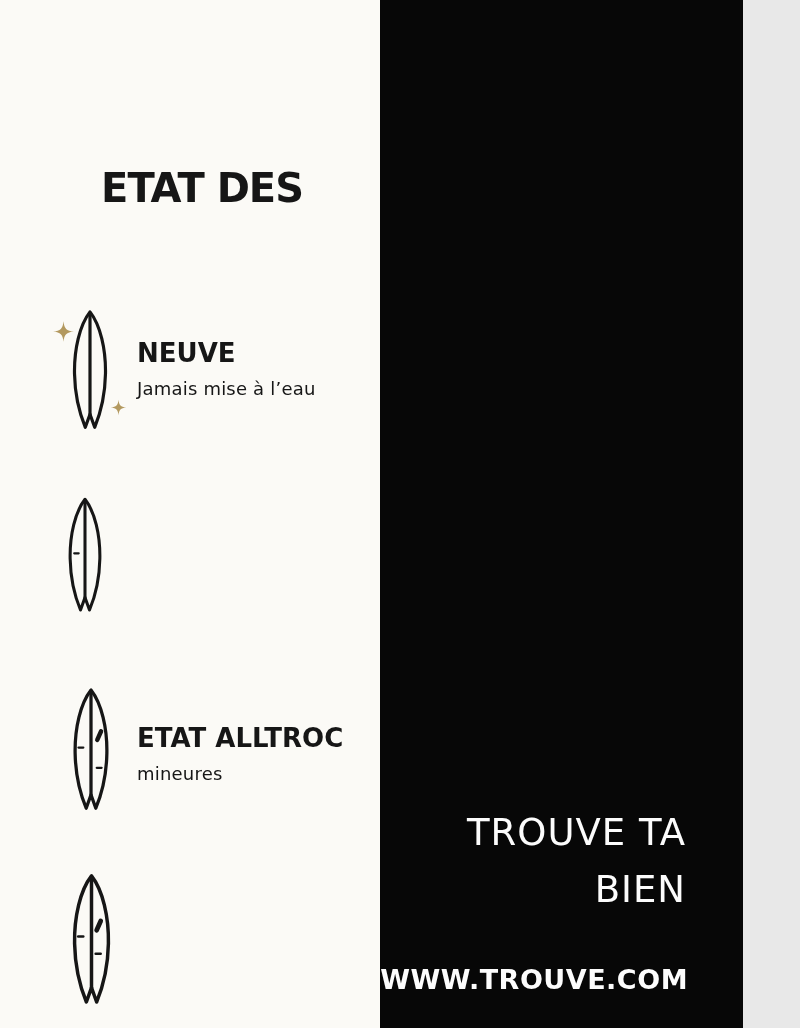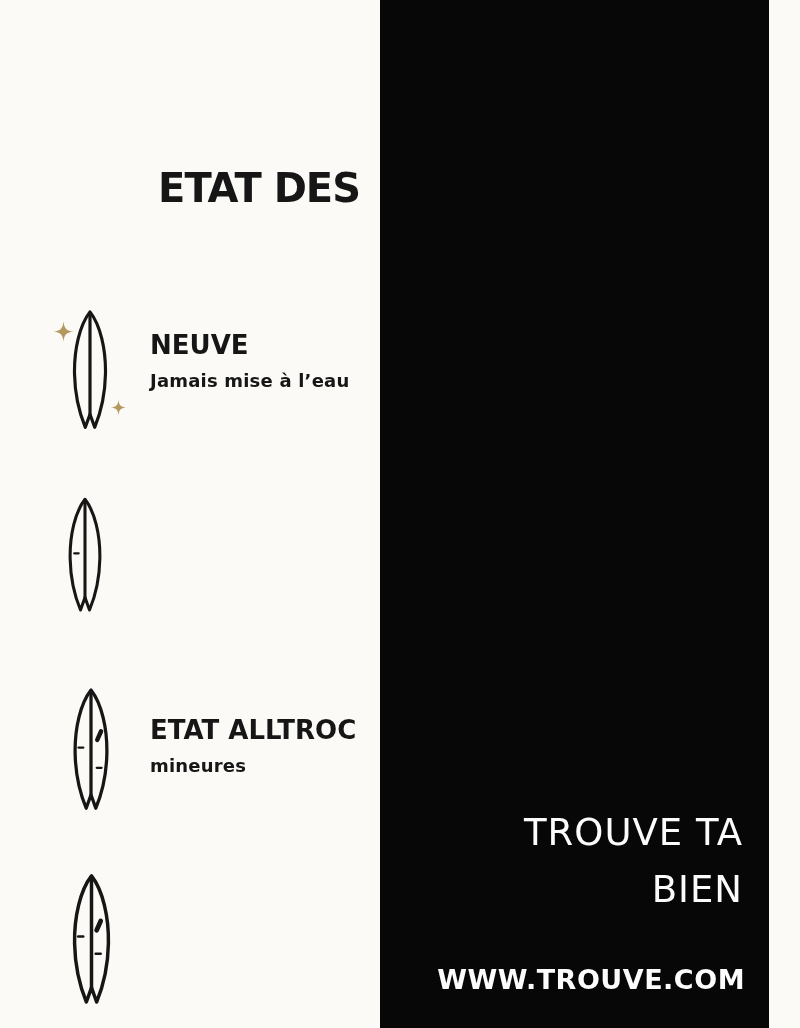--- a/index.html
+++ b/index.html
@@ -10,21 +10,21 @@
     --sparkle: #b3995f;
   }
   * { box-sizing: border-box; }
   body {
     margin: 0;
     background: #e8e8e8;
     font-family: "DejaVu Sans", "Liberation Sans", sans-serif;
   }
   .poster {
     position: relative;
-    width: 800px;
+    width: 743px;
     height: 1028px;
     background: var(--background);
     overflow: hidden;
   }
   .panel {
     position: absolute;
     left: 380px;
     top: 0;
     width: 389px;
     height: 1028px;
@@ -37,37 +37,38 @@
     text-align: right;
     font-size: 40px;
     font-weight: bold;
     line-height: 57px;
     letter-spacing: -1px;
     color: var(--ink);
     white-space: nowrap;
   }
   .section {
     position: absolute;
-    left: 150px;
+    left: 137px;
     width: 250px;
     color: var(--ink);
+    margin-top: 8px;
   }
   .section .heading {
     margin: 0;
     font-size: 26px;
     line-height: 30px;
     font-weight: bold;
     letter-spacing: 0;
     white-space: nowrap;
   }
   .section .desc {
     margin-top: 6px;
     font-size: 18px;
     line-height: 29px;
-    font-weight: bold;
+    font-weight: normal;
     letter-spacing: 0.2px;
     white-space: nowrap;
   }
   .board, .sparkle { position: absolute; }
   .board path {
     stroke: var(--ink);
     fill: none;
     stroke-linecap: round;
     stroke-linejoin: round;
   }

